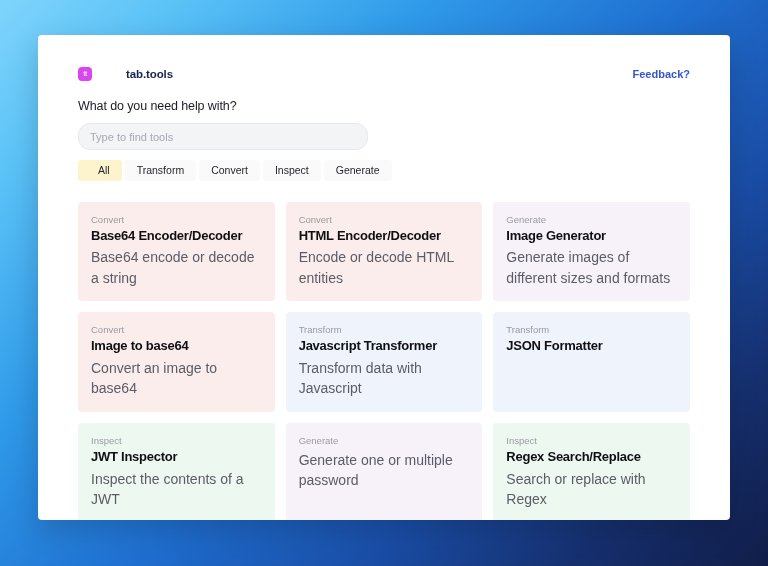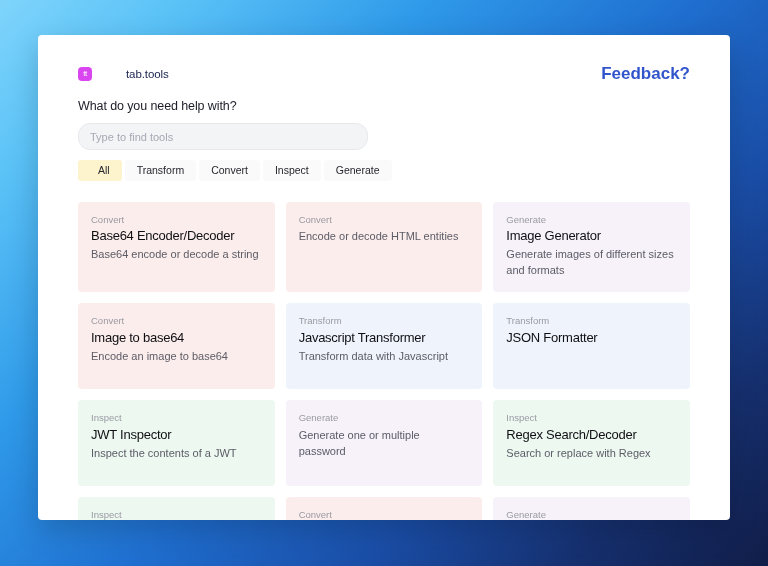--- a/index.html
+++ b/index.html
@@ -63,28 +63,28 @@
     font-size: 8px;
     font-weight: normal;
     line-height: 14px;
     text-align: center;
     letter-spacing: -0.5px;
     flex: 0 0 auto;
   }
 
   .brand-name {
     font-size: 11.5px;
-    font-weight: normal;
+    font-weight: bold;
     color: #19224e;
     letter-spacing: -0.1px;
     padding-left: 28px;
   }
 
   .feedback-link {
-    font-size: 17px;
+    font-size: 11px;
     font-weight: bold;
     color: #3355cc;
     text-decoration: none;
     cursor: pointer;
   }
 
   
   .search-heading {
     font-size: 12.5px;
     font-weight: normal;
@@ -154,29 +154,29 @@
   .tool-card.cat-inspect   { background: #edf8f1; }
 
   .card-category {
     font-size: 9.5px;
     color: #9a9aa2;
     line-height: 1.2;
   }
 
   .card-title {
     font-size: 13px;
-    font-weight: normal;
+    font-weight: bold;
     color: #101014;
     margin-top: 3px;
     letter-spacing: -0.25px;
     line-height: 1.2;
   }
 
   .card-desc {
-    font-size: 11px;
+    font-size: 14px;
     color: #5c5c66;
     margin-top: 4px;
     line-height: 1.45;
   }
 </style>
 </head>
 <body>
 
 <div class="app-panel">
 
@@ -203,33 +203,34 @@
   <div class="tool-grid">
 
     <div class="tool-card cat-convert">
       <div class="card-category">Convert</div>
       <div class="card-title">Base64 Encoder/Decoder</div>
       <div class="card-desc">Base64 encode or decode a string</div>
     </div>
 
     <div class="tool-card cat-convert">
       <div class="card-category">Convert</div>
+      <div class="card-title">HTML Encoder/Decoder</div>
       <div class="card-desc">Encode or decode HTML entities</div>
     </div>
 
     <div class="tool-card cat-generate">
       <div class="card-category">Generate</div>
       <div class="card-title">Image Generator</div>
       <div class="card-desc">Generate images of different sizes and formats</div>
     </div>
 
     <div class="tool-card cat-convert">
       <div class="card-category">Convert</div>
       <div class="card-title">Image to base64</div>
-      <div class="card-desc">Encode an image to base64</div>
+      <div class="card-desc">Convert an image to base64</div>
     </div>
 
     <div class="tool-card cat-transform">
       <div class="card-category">Transform</div>
       <div class="card-title">Javascript Transformer</div>
       <div class="card-desc">Transform data with Javascript</div>
     </div>
 
     <div class="tool-card cat-transform">
       <div class="card-category">Transform</div>
@@ -242,21 +243,21 @@
       <div class="card-desc">Inspect the contents of a JWT</div>
     </div>
 
     <div class="tool-card cat-generate">
       <div class="card-category">Generate</div>
       <div class="card-desc">Generate one or multiple password</div>
     </div>
 
     <div class="tool-card cat-inspect">
       <div class="card-category">Inspect</div>
-      <div class="card-title">Regex Search/Decoder</div>
+      <div class="card-title">Regex Search/Replace</div>
       <div class="card-desc">Search or replace with Regex</div>
     </div>
 
     <div class="tool-card cat-inspect">
       <div class="card-category">Inspect</div>
 
     </div>
 
     <div class="tool-card cat-convert">
       <div class="card-category">Convert</div>

